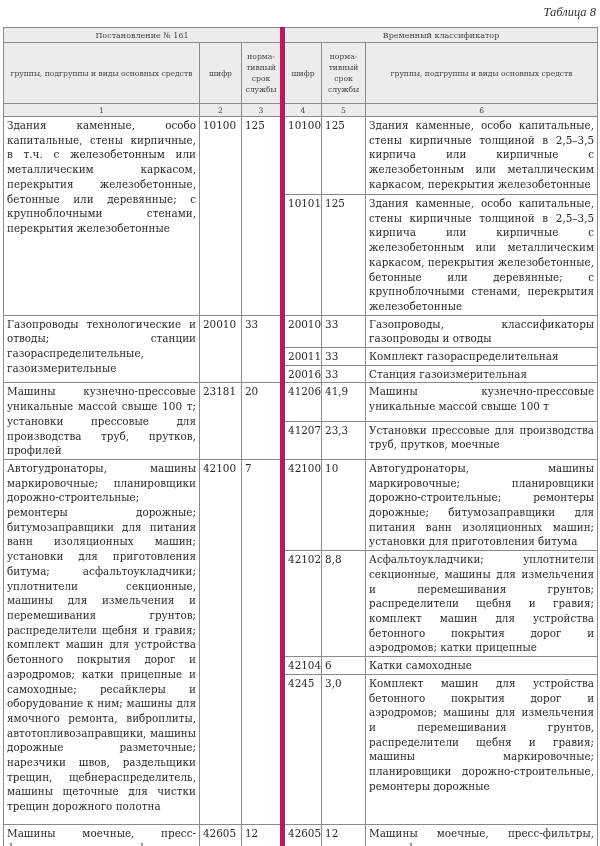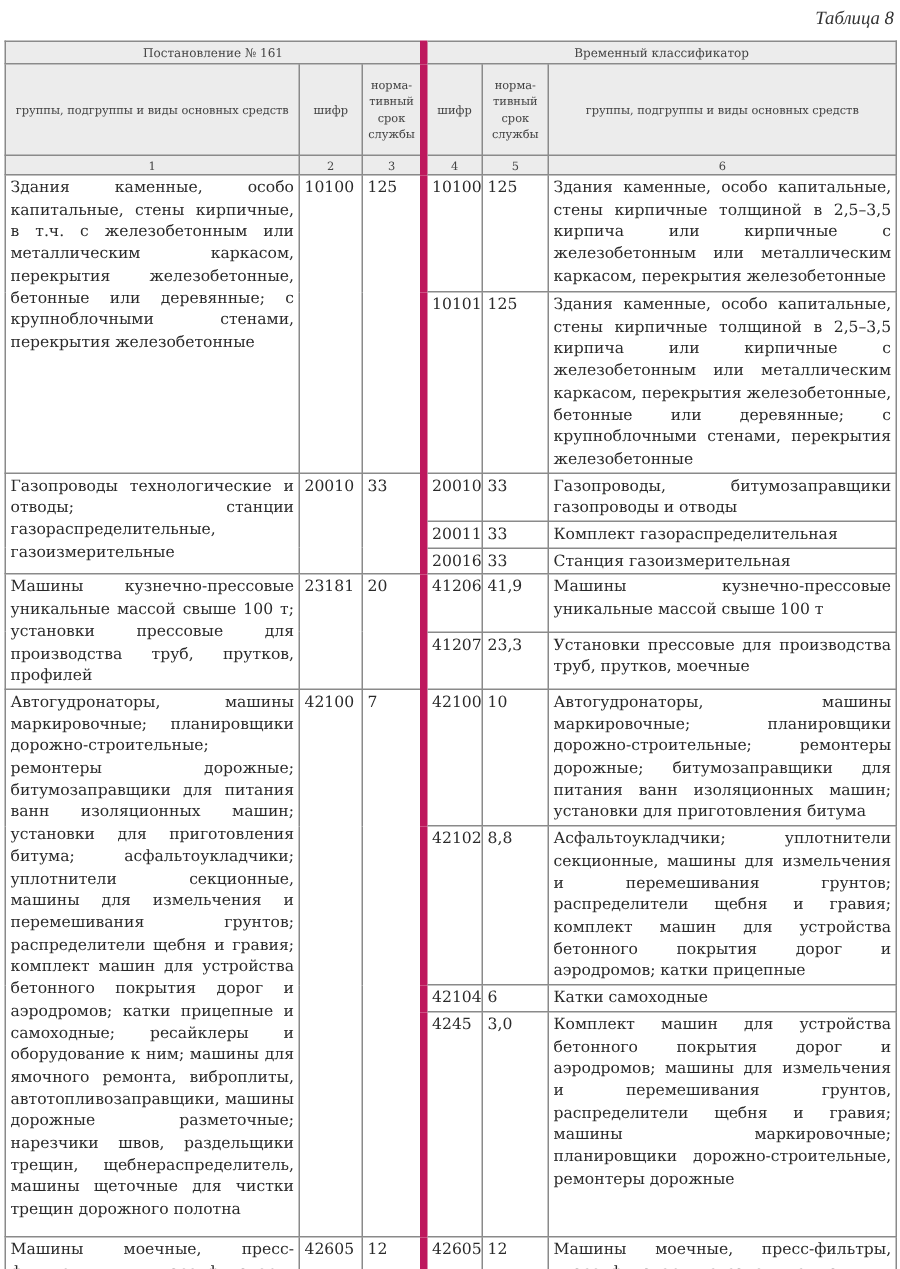--- a/index.html
+++ b/index.html
@@ -70,21 +70,21 @@
       <td class="life">125</td>
       <td class="desc">Здания каменные, особо капитальные, стены кирпичные толщиной в 2,5–3,5 кирпича или кирпичные с железобетонным или металлическим каркасом, перекрытия железобетонные, бетонные или деревянные; с крупноблочными стенами, перекрытия железобетонные</td>
     </tr>
 
     <tr>
       <td class="desc" rowspan="3">Газопроводы технологические и отводы; станции газораспределительные, газоизмерительные</td>
       <td class="code" rowspan="3">20010</td>
       <td class="life" rowspan="3">33</td>
       <td class="code sep-left">20010</td>
       <td class="life">33</td>
-      <td class="desc">Газопроводы, битумозаправщики газопроводы и отводы</td>
+      <td class="desc">Газопроводы, классификаторы газопроводы и отводы</td>
     </tr>
     <tr>
       <td class="code sep-left">20011</td>
       <td class="life">33</td>
       <td class="desc">Комплект газораспределительная</td>
     </tr>
     <tr>
       <td class="code sep-left">20016</td>
       <td class="life">33</td>
       <td class="desc">Станция газоизмерительная</td>

